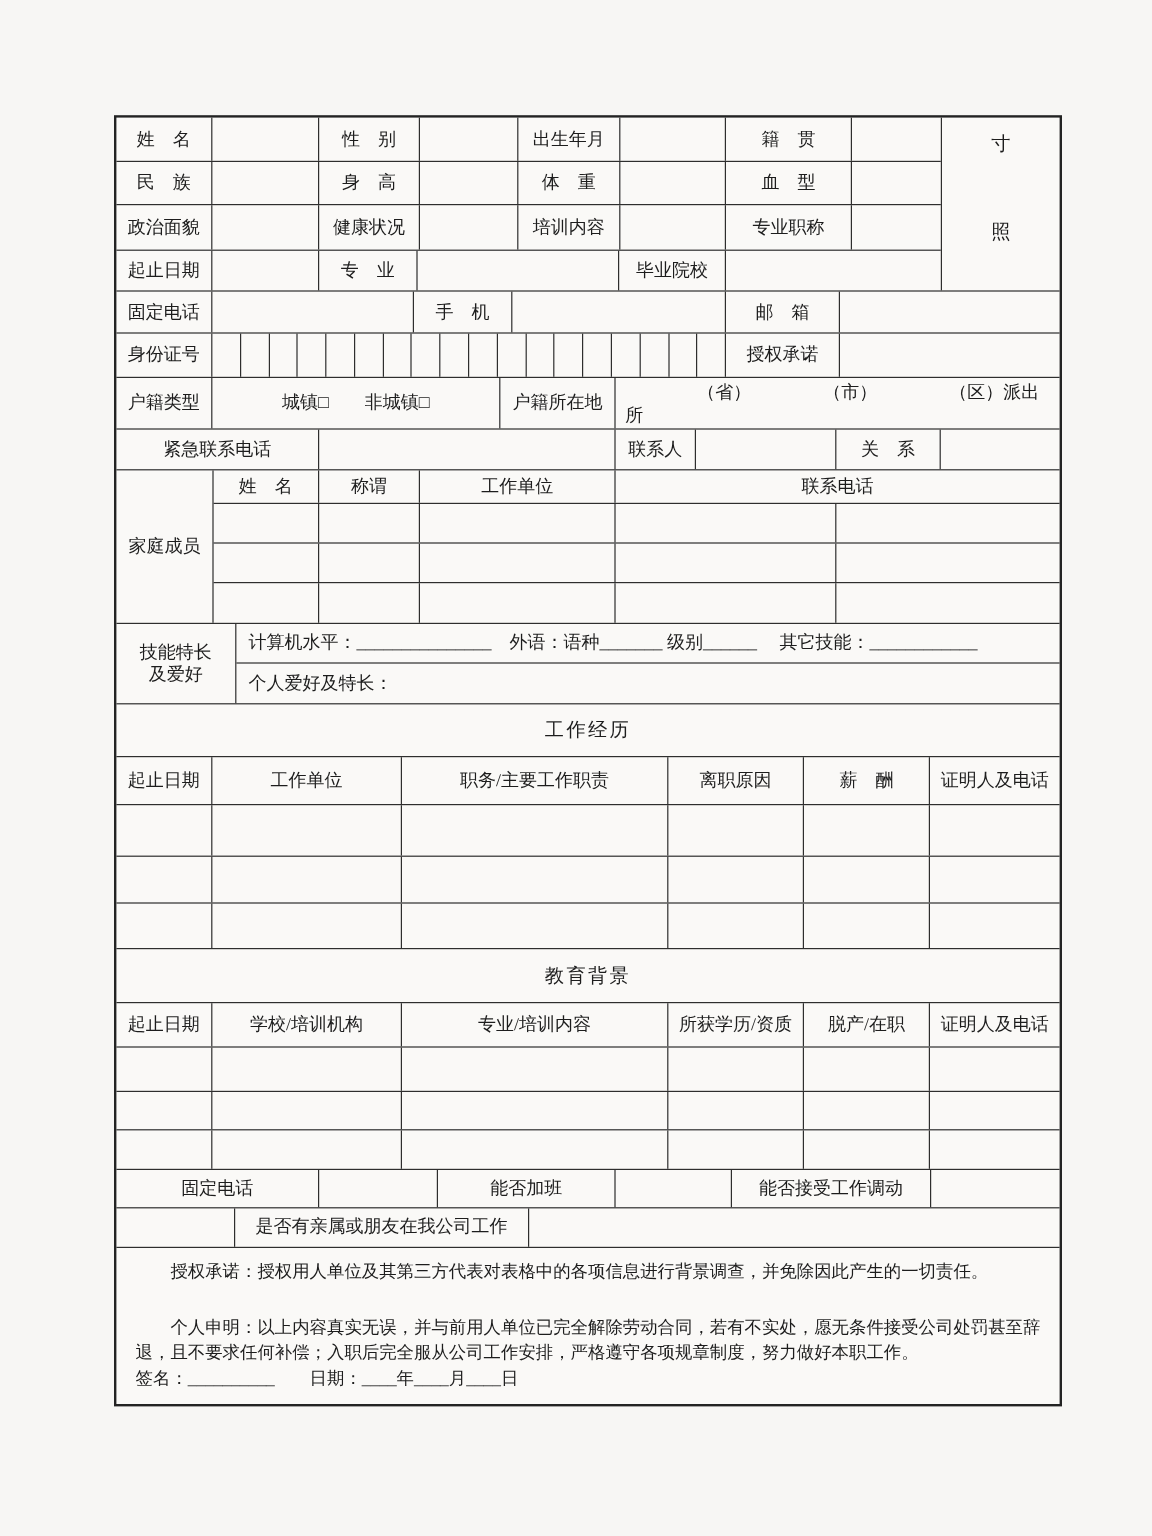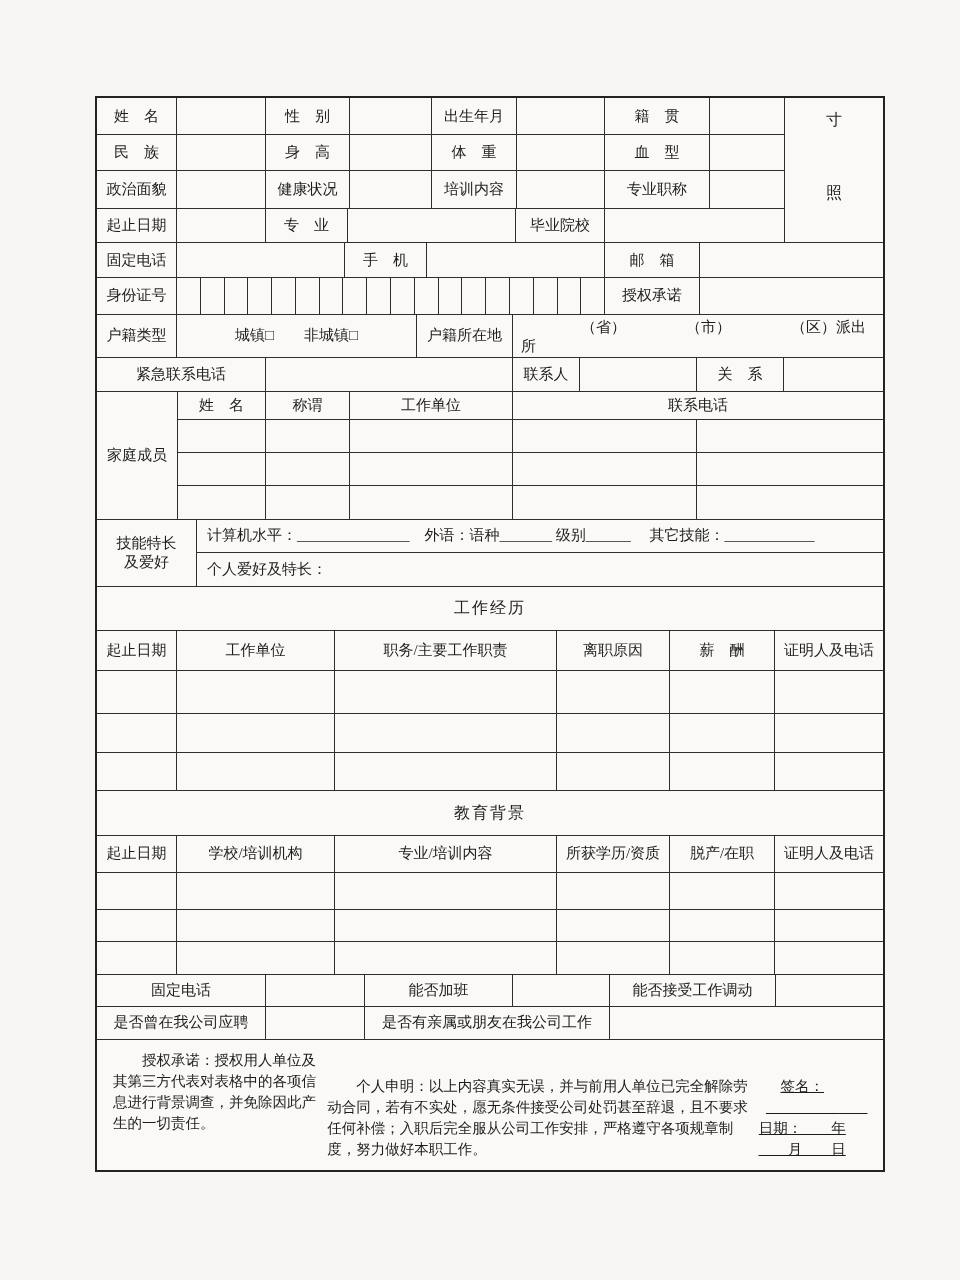--- a/index.html
+++ b/index.html
@@ -26,23 +26,23 @@
   .nb{border-right:none !important;}
   .fill{flex:1;}
   .left{justify-content:flex-start;text-align:left;padding-left:10px;}
   .top{align-items:flex-start;padding-top:3px;}
   .pre{white-space:pre-line;}
   .col{display:flex;flex-direction:column;box-sizing:border-box;}
   .sectitle{font-size:16px;letter-spacing:2px;}
   .photo{flex:1;flex-direction:column;justify-content:flex-start;display:flex;align-items:center;padding-top:12px;gap:52px;font-size:16px;}
   .idg{display:flex;width:428px;box-sizing:border-box;}
   .idg .td{flex:1;}
-  .stm{flex:1;display:flex;padding:10px 16px 10px 16px;font-size:14.5px;line-height:1.45;}
+  .stm{flex:1;display:flex;flex-direction:column;padding:10px 16px 10px 16px;font-size:14.5px;line-height:1.45;}
   .para{text-indent:2em;text-align:left;}
-  .sig{margin-top:auto;text-align:center;padding-right:14px;text-decoration:underline;}
+  .sig{margin-top:auto;text-align:left;padding-right:14px;}
 </style>
 </head>
 <body>
 
 <div class="page">
   <div class="sheet">
 
     <div class="tr bb" style="height:146px">
       <div class="col" style="width:688px;border-right:1px solid #2e2e2e;">
 
@@ -263,21 +263,20 @@
 
     <div class="tr bb" style="height:32px">
       <div class="td" style="width:169px">固定电话</div>
       <div class="td" style="width:99px"></div>
       <div class="td" style="width:148px">能否加班</div>
       <div class="td" style="width:97px"></div>
       <div class="td" style="width:166px">能否接受工作调动</div>
       <div class="td fill nb"></div>
     </div>
     <div class="tr bb" style="height:33px">
-      <div class="td" style="width:169px">是否曾在我公司应聘</div>
       <div class="td" style="width:99px"></div>
       <div class="td" style="width:245px">是否有亲属或朋友在我公司工作</div>
     </div>
 
     <div class="stm">
       <div class="para">授权承诺：授权用人单位及其第三方代表对表格中的各项信息进行背景调查，并免除因此产生的一切责任。</div>
       <div class="para" style="margin-top:26px">个人申明：以上内容真实无误，并与前用人单位已完全解除劳动合同，若有不实处，愿无条件接受公司处罚甚至辞退，且不要求任何补偿；入职后完全服从公司工作安排，严格遵守各项规章制度，努力做好本职工作。</div>
       <div class="sig">签名：__________　　日期：____年____月____日</div>
     </div>
 

